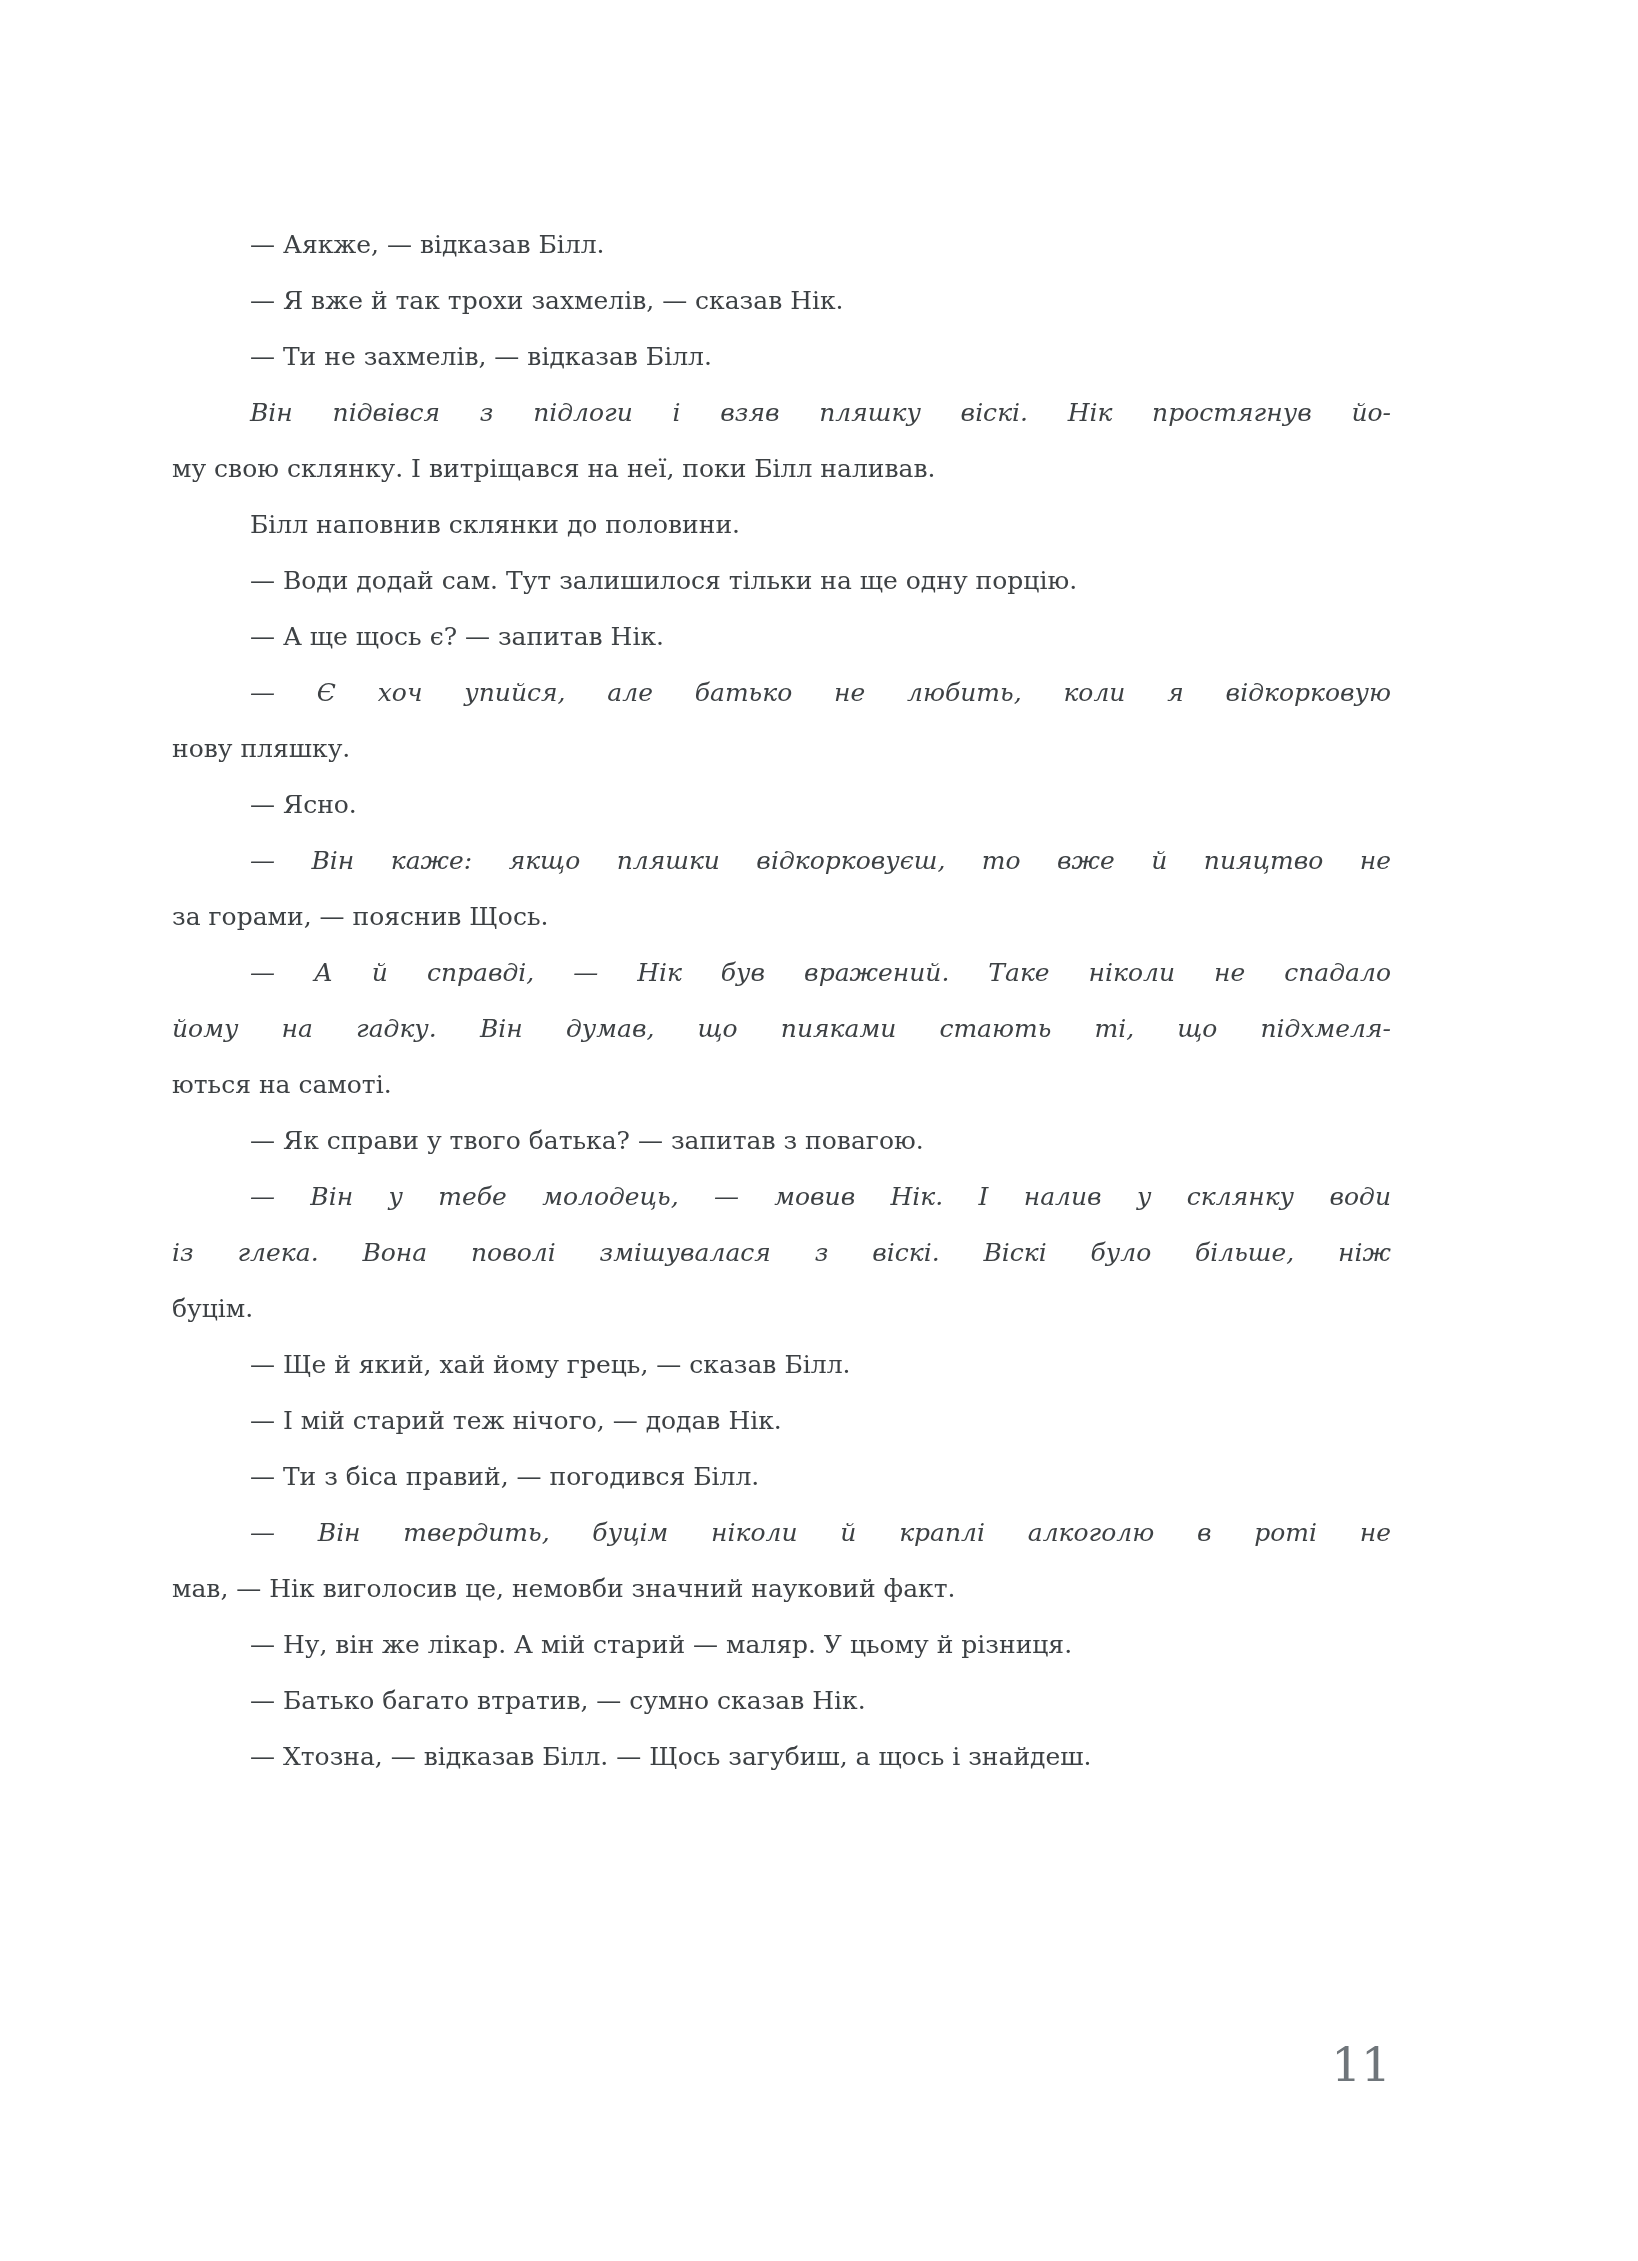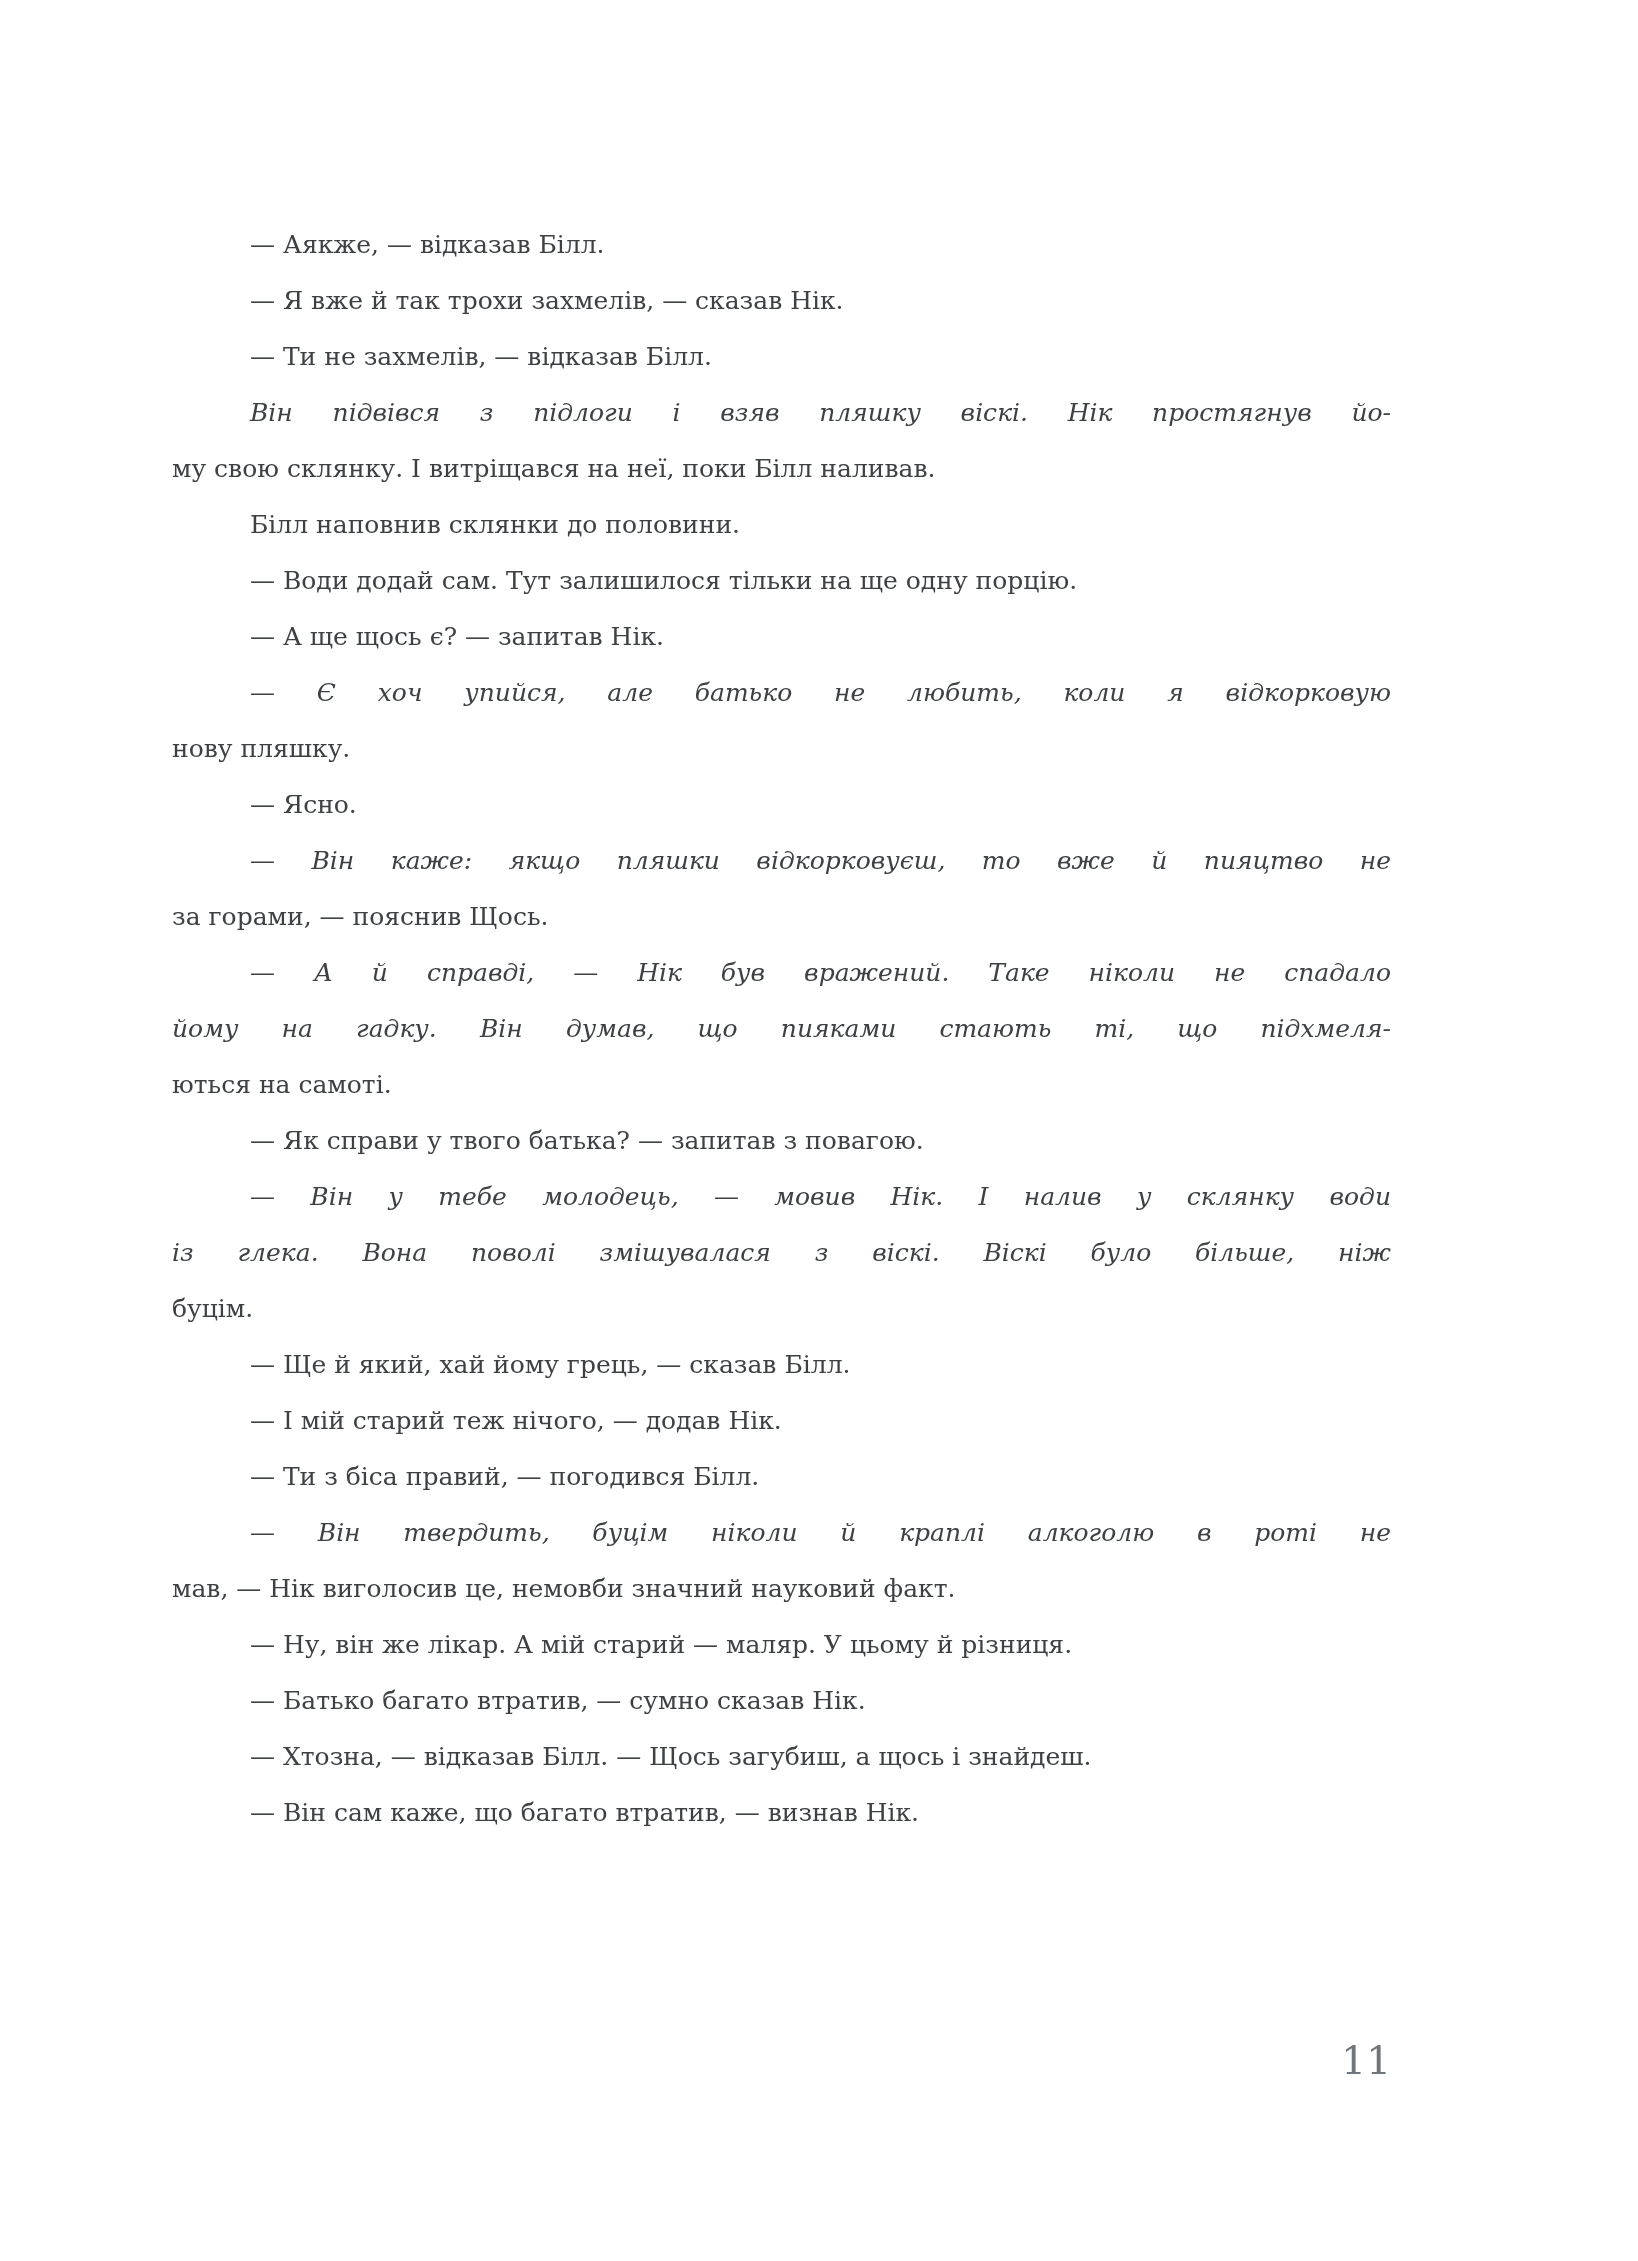--- a/index.html
+++ b/index.html
@@ -42,21 +42,21 @@
     text-align-last: justify;
     font-style: italic;
   }
   .folio {
     position: absolute;
     left: 172px;
     top: 2041px;
     width: 1219px;
     text-align: right;
     font-family: "DejaVu Serif", "Liberation Serif", serif;
-    font-size: 39px;
+    font-size: 47px;
     line-height: 1;
     color: #6f757a;
   }
 </style>
 </head>
 <body style="background: rgb(255, 255, 255);">
 
 <div class="page">
   <main class="text-block" id="body-text" style="color: rgb(61, 65, 68);">
       <div class="para">
@@ -120,19 +120,16 @@
       </div>
       <div class="para">
         <div class="line first">— Ну, він же лікар. А мій старий — маляр. У цьому й різниця.</div>
       </div>
       <div class="para">
         <div class="line first">— Батько багато втратив, — сумно сказав Нік.</div>
       </div>
       <div class="para">
         <div class="line first">— Хтозна, — відказав Білл. — Щось загубиш, а щось і знайдеш.</div>
       </div>
-      <div class="para">
-        <div class="line first">— Він сам каже, що багато втратив, — визнав Нік.</div>
-      </div>
     </main>
   <div class="folio" style="color: rgb(111, 117, 122);">11</div>
 </div>
 
 
 </body></html>

